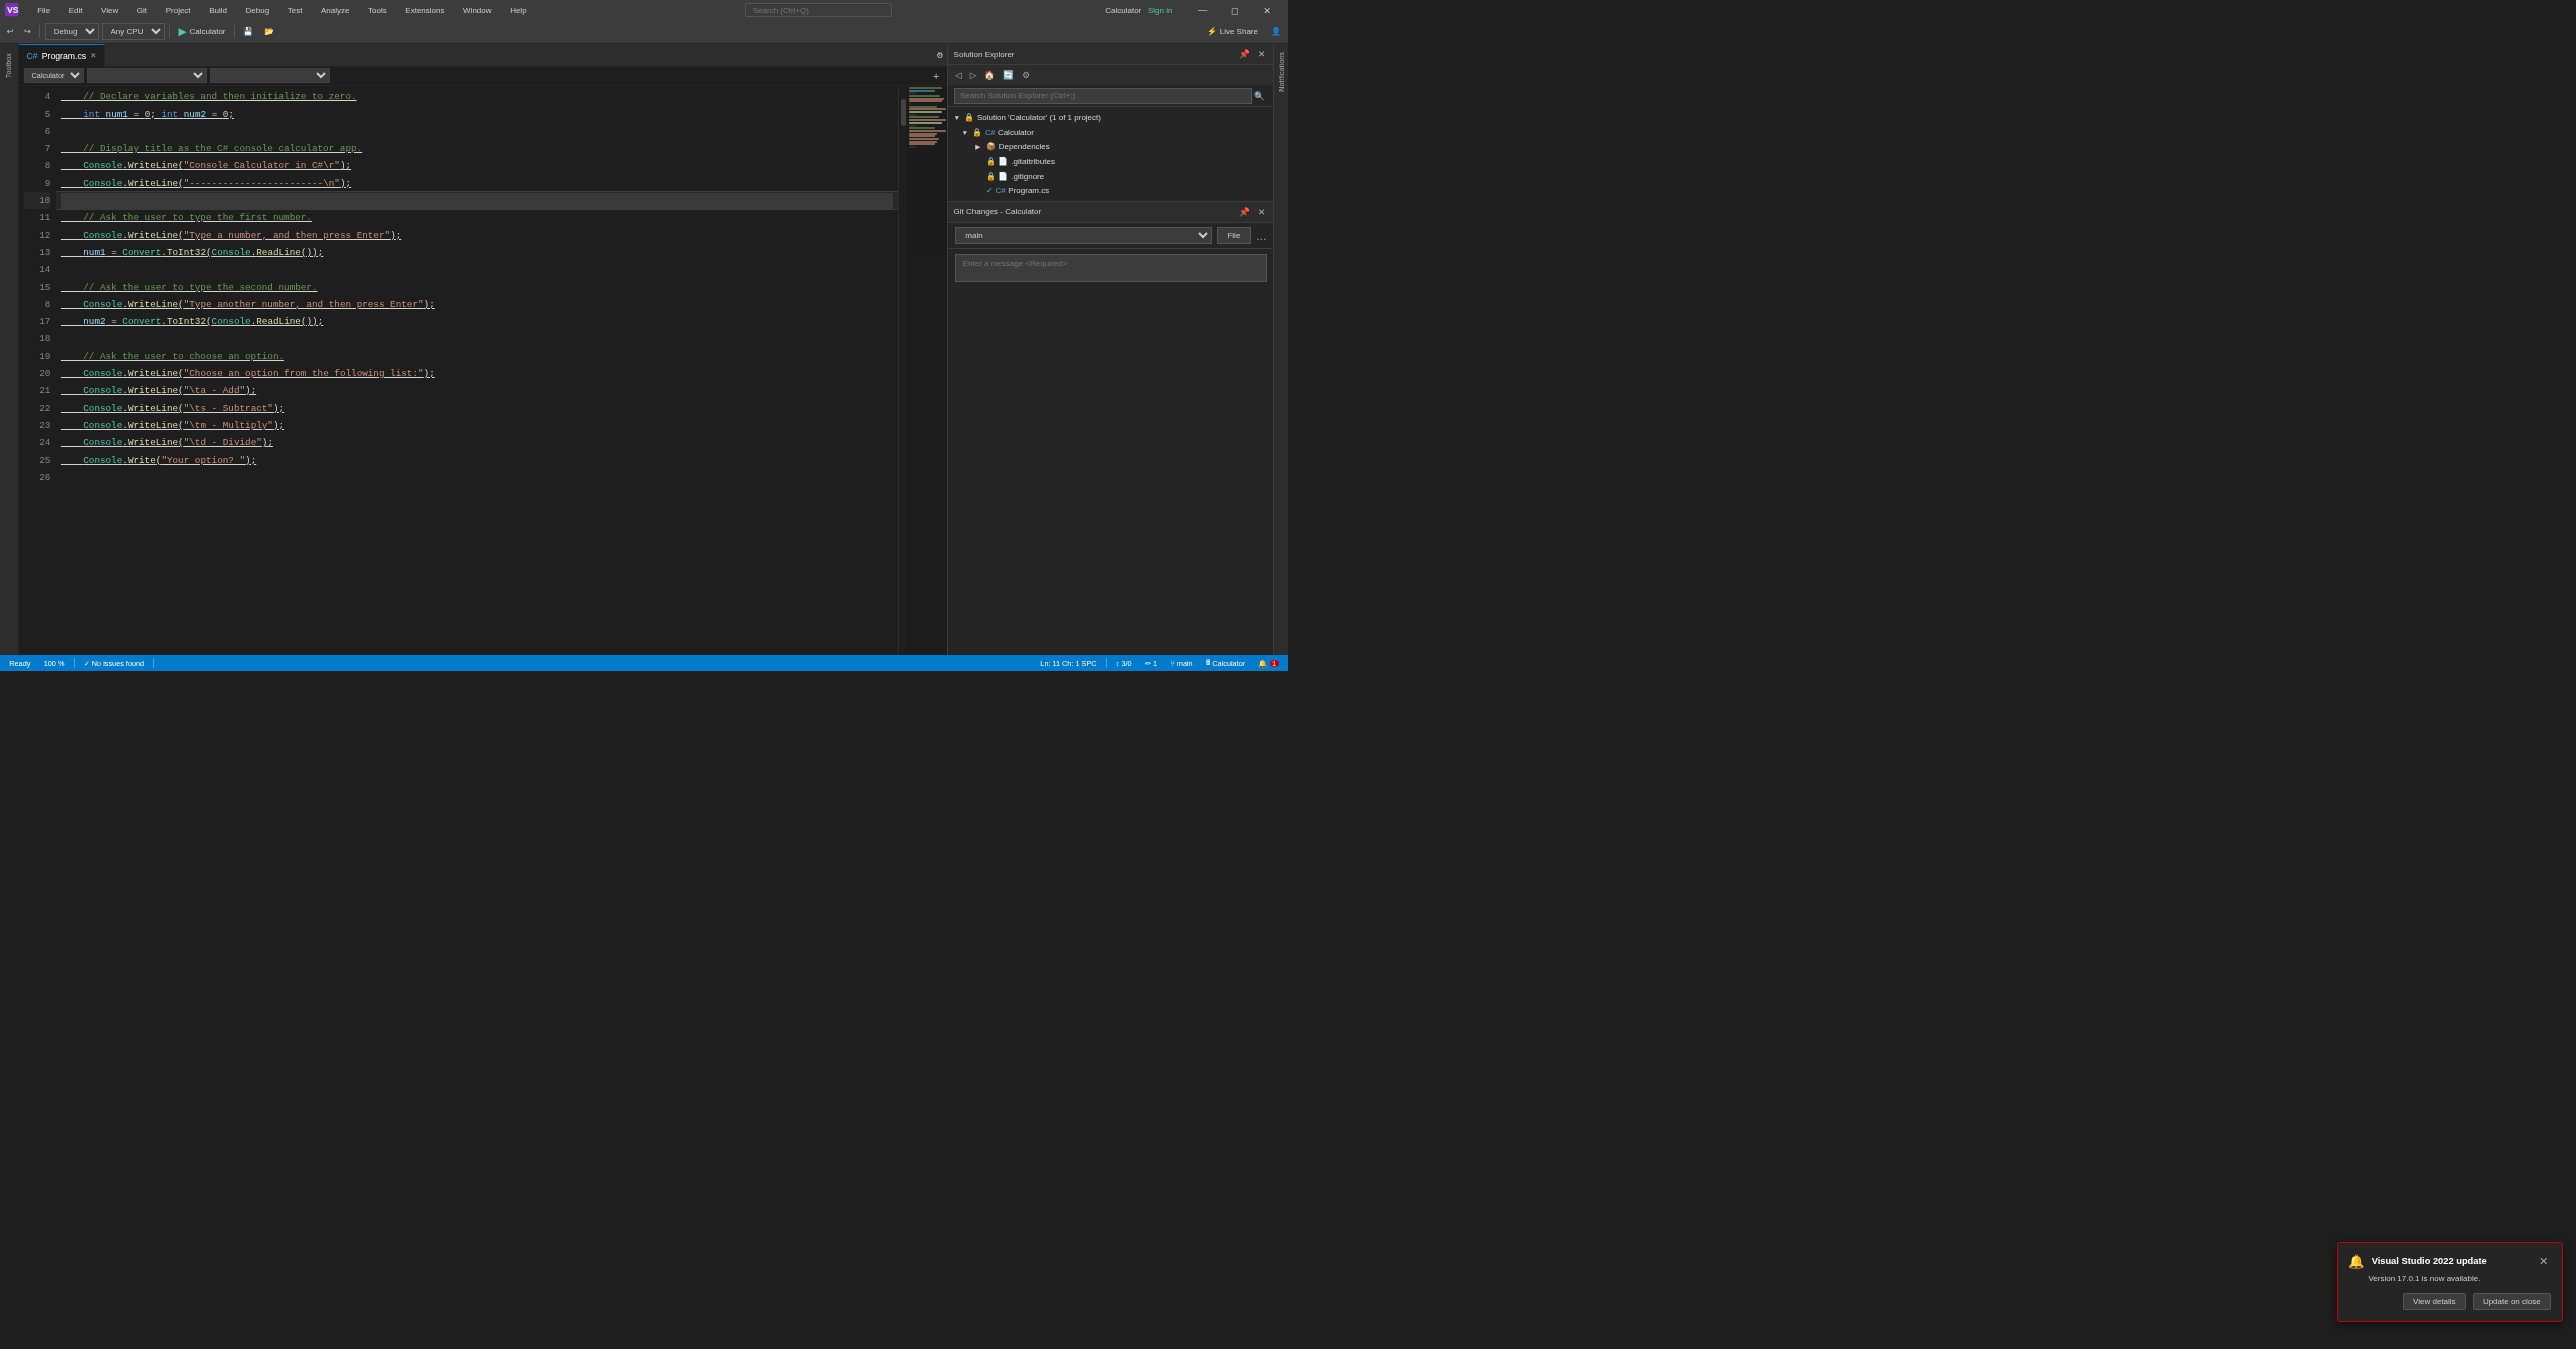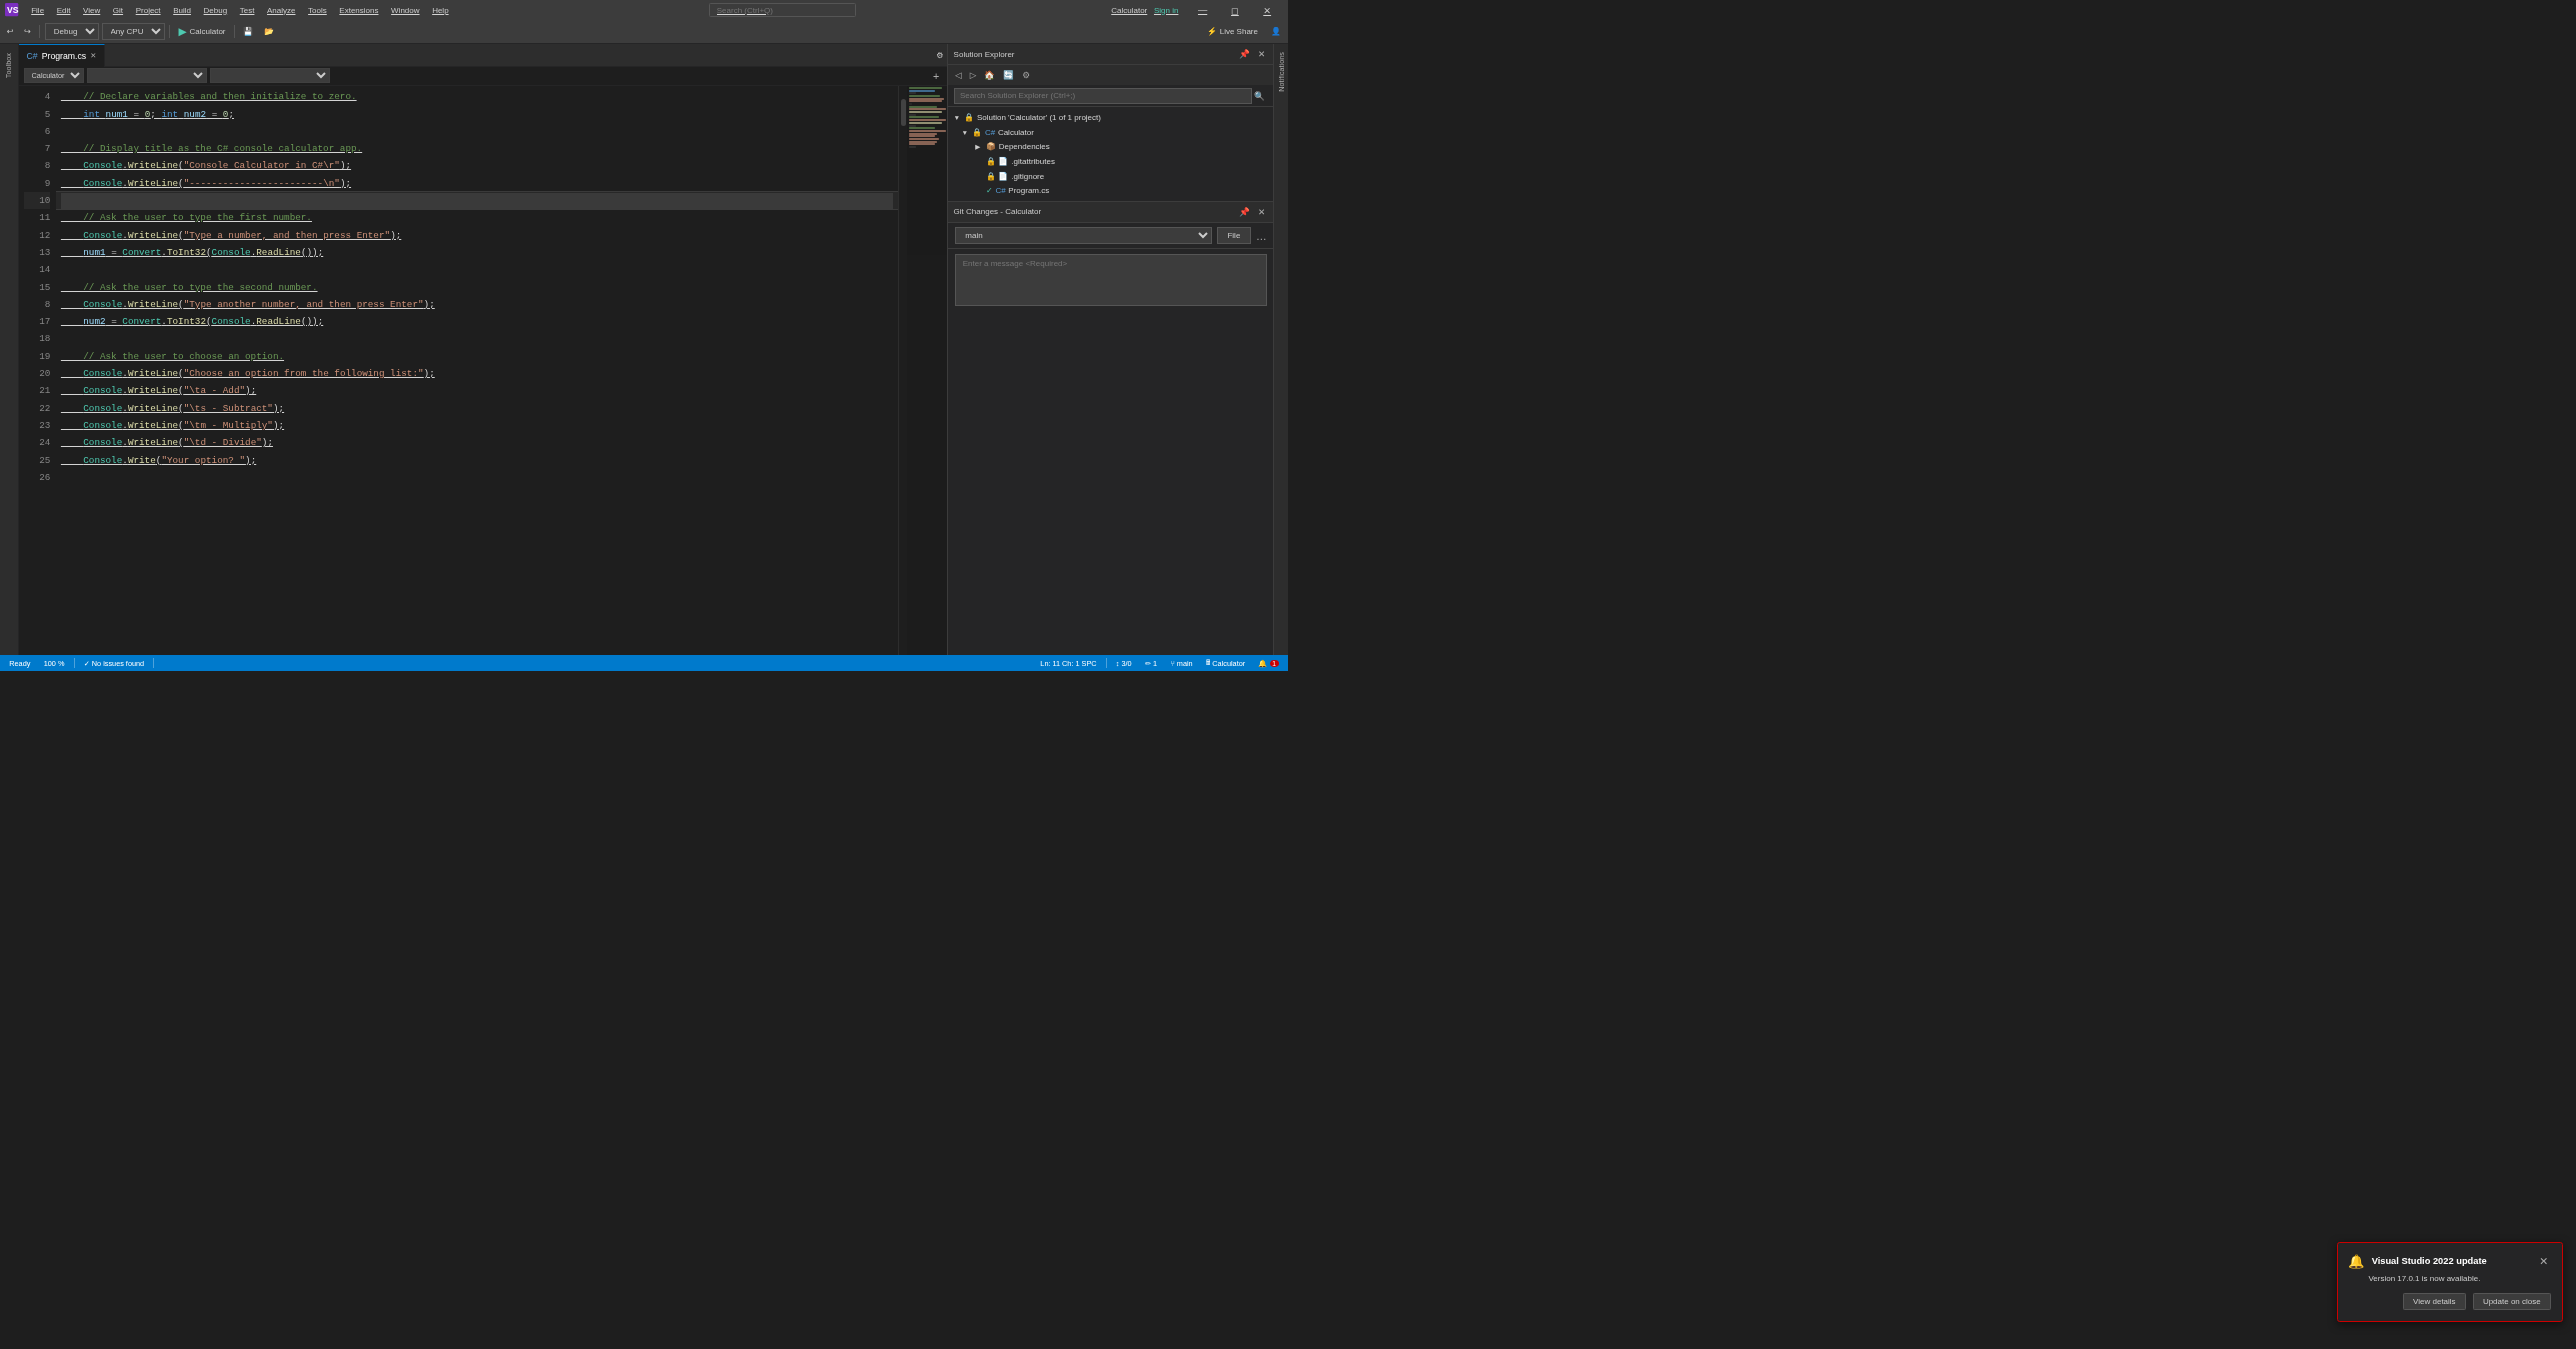--- a/index.html
+++ b/index.html
@@ -14,22 +14,21 @@
       transform-origin: top left;
     }
 
     
     .menu-bar {
       background: #3c3c3c;
       display: flex;
       align-items: center;
       height: 20px;
       padding: 0 5.3px;
-      gap: 2px;
-      text-decoration: underline;
+      gap: 8px;
     }
     .menu-bar .logo {
       width: 13.3px;
       height: 13.3px;
       margin-right: 5.3px;
     }
     .menu-item {
       padding: 1.3px 5.3px;
       color: #cccccc;
       cursor: pointer;
@@ -392,21 +391,21 @@
       padding: 5.3px 6.7px;
     }
     .git-message-input {
       background: #3c3c3c;
       border: 0.7px solid #555;
       color: #888;
       padding: 4px 6.7px;
       width: 100%;
       font-size: 8px;
       resize: none;
-      height: 52px;
+      height: 28px;
       font-family: 'Segoe UI', sans-serif;
     }
 
     
     .status-bar {
       background: #007acc;
       display: flex;
       align-items: center;
       height: 16px;
       padding: 0 5.3px;

